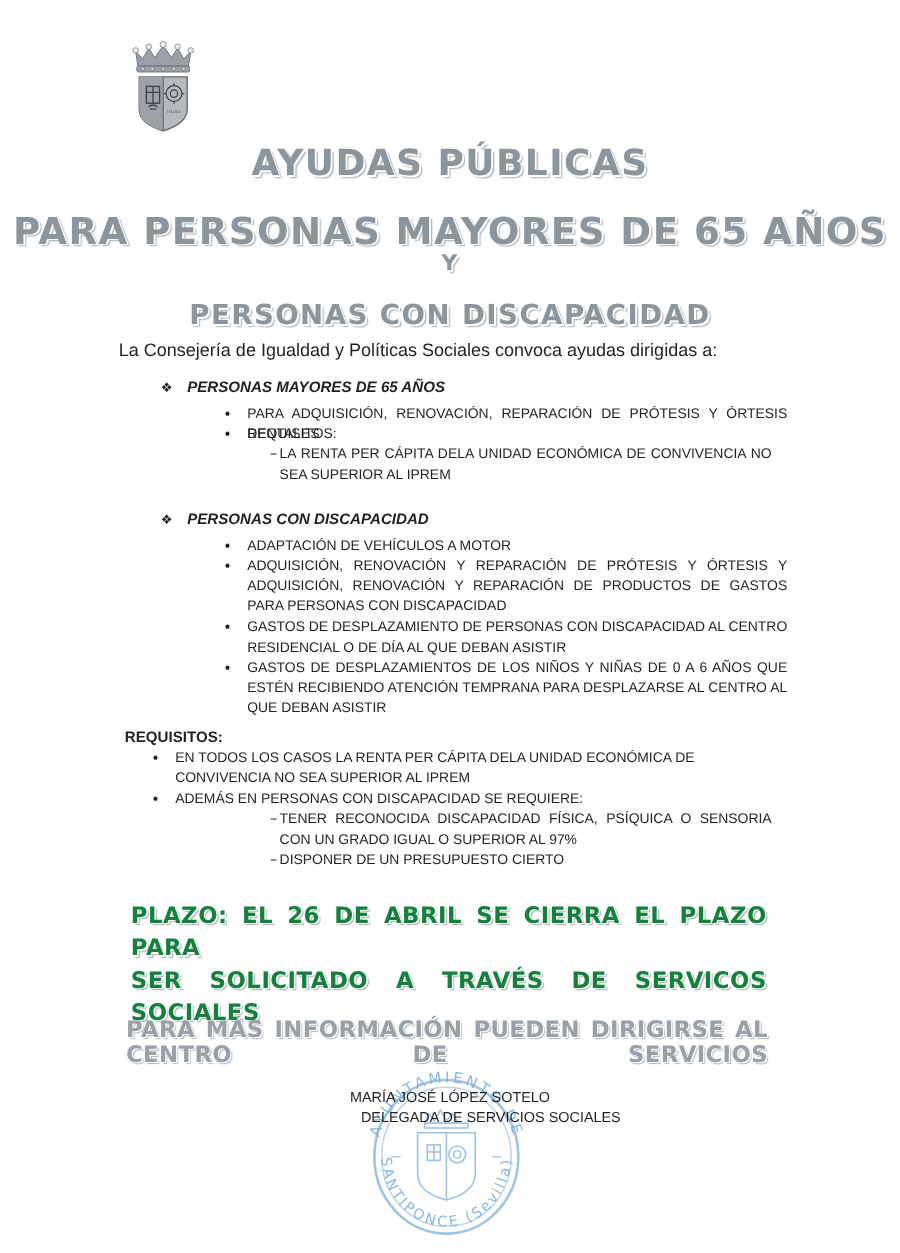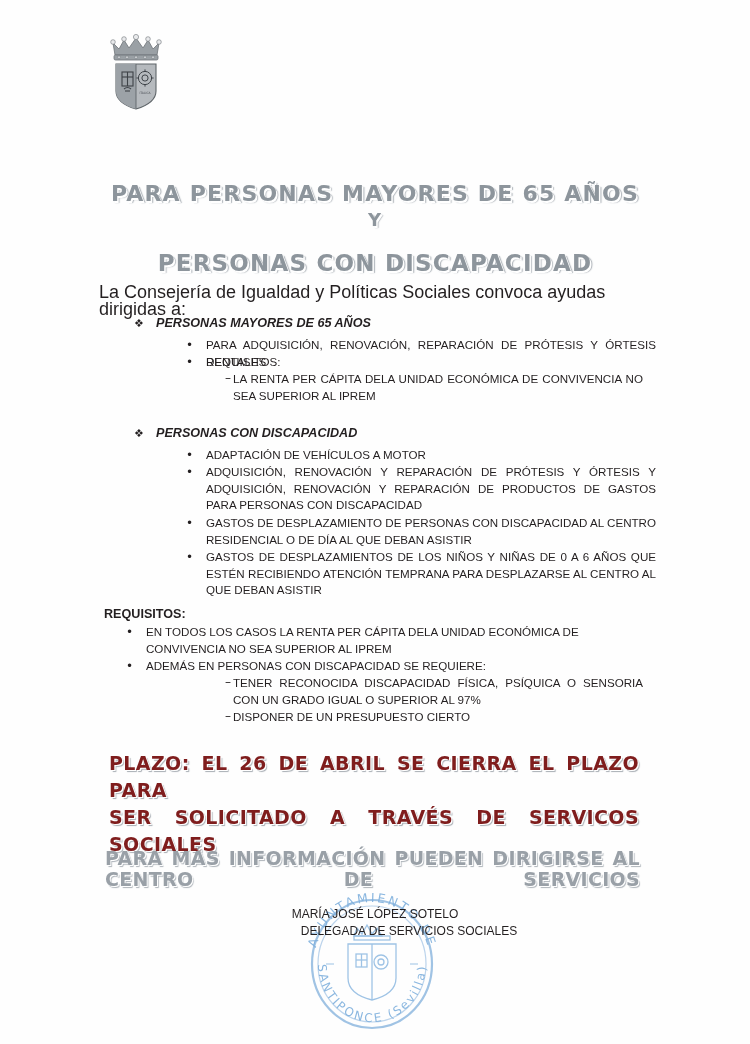--- a/index.html
+++ b/index.html
@@ -46,42 +46,42 @@
     letter-spacing: 1.2px;
     text-shadow: 1.5px 1.5px 0 #ffffff, 2.4px 2.4px 1.2px #a8aeb4;
   }
   .title1 {
     top: 120px;
     font-size: 30px;
     line-height: 34px;
   }
   .title2 {
     top: 177px;
-    font-size: 22px;
+    font-size: 31px;
     line-height: 33px;
   }
   .title-y {
     top: 207px;
     font-size: 18px;
     line-height: 26px;
   }
   .title3 {
     top: 247px;
     font-size: 23px;
     line-height: 33px;
   }
 
   
   .intro {
     position: absolute;
     left: 99px;
     top: 284px;
     width: 560px;
     font-family: "Liberation Sans", sans-serif;
-    font-size: 18px;
+    font-size: 15px;
     color: #231f20;
     line-height: 17px;
   }
 
   .doc-body {
     position: absolute;
     left: 0;
     top: 0;
     width: 750px;
   }
@@ -183,21 +183,21 @@
   
   .plazo {
     position: absolute;
     left: 109px;
     top: 750px;
     width: 530px;
     font-family: "DejaVu Sans", sans-serif;
     font-size: 19px;
     font-weight: bold;
     line-height: 27px;
-    color: #7f1d1d;
+    color: #15803d;
     letter-spacing: 0.4px;
     text-align: justify;
     text-shadow: 1.2px 1.2px 0 #ffffff, 2px 2px 1px #a8aeb4;
   }
   .plazo > span { display: block; }
   .plazo .just { text-align-last: justify; }
 
   .masinfo {
     position: absolute;
     left: 105px;
@@ -281,20 +281,21 @@
 
       <g stroke="#3e4348" stroke-width="1" fill="none">
         <circle cx="40" cy="45" r="6.6"></circle>
         <circle cx="40" cy="45" r="3.1"></circle>
         <path d="M40 38.4 v-2 M40 51.6 v2 M33.4 45 h-2 M46.6 45 h2"></path>
       </g>
       <text x="40" y="61" font-size="3" fill="#4a4f54" text-anchor="middle" font-family="DejaVu Sans, sans-serif">ITALICA</text>
     </svg>
   </div>
 
+  <div class="hdr-block hdr-main title1">AYUDAS PÚBLICAS</div>
   <div class="hdr-block hdr-main title2">PARA PERSONAS MAYORES DE 65 AÑOS</div>
   <div class="hdr-block hdr-main title-y">Y</div>
   <div class="hdr-block hdr-main title3">PERSONAS CON DISCAPACIDAD</div>
 
   <div class="intro">La Consejería de Igualdad y Políticas Sociales convoca ayudas dirigidas a:</div>
 
   <div class="doc-body">
 
     <div class="lvl1" style="top:315px">
       <span class="bul">❖</span>

